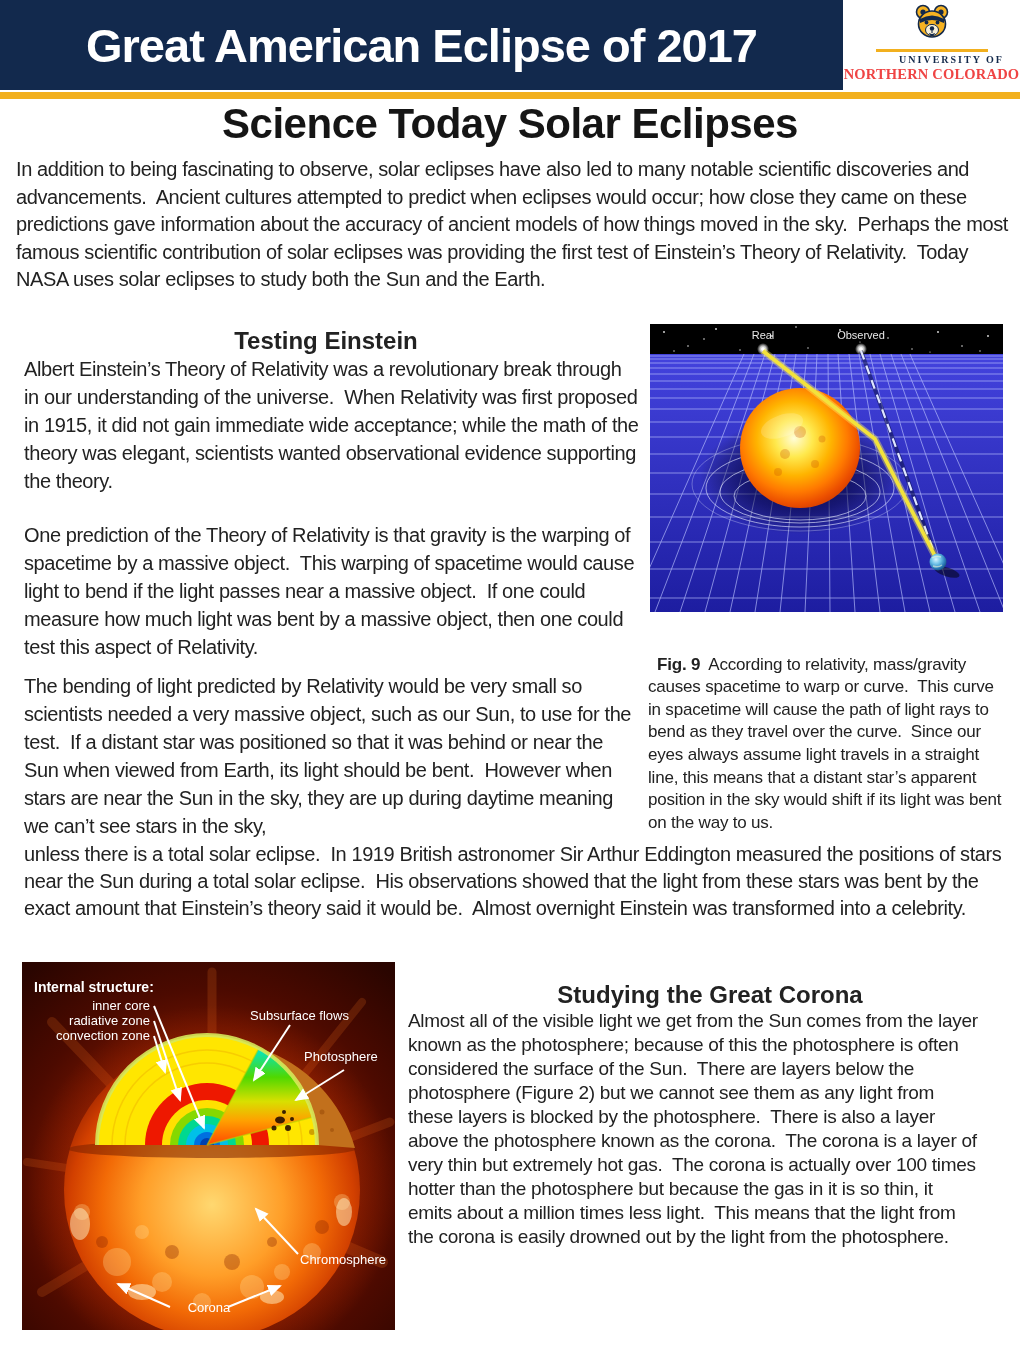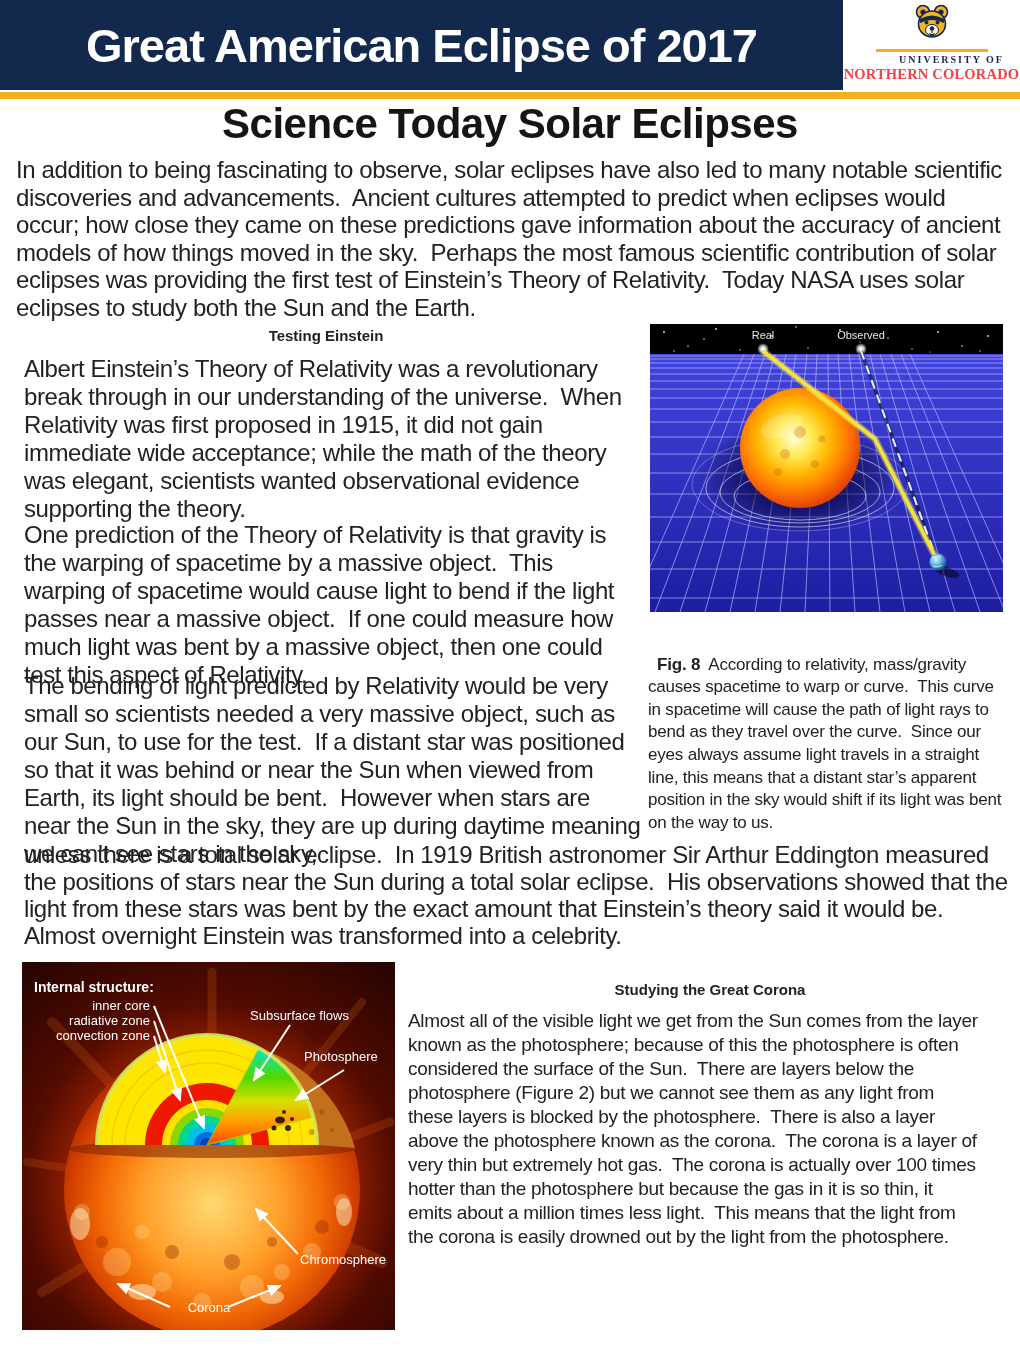--- a/index.html
+++ b/index.html
@@ -18,23 +18,23 @@
   .logo-rule{width:112px;height:3px;background:#F2B01E;margin:1px auto 2px auto;}
   .logo-univ{font-family:"Liberation Serif",serif;font-weight:bold;font-size:10px;
     letter-spacing:2px;color:#13294B;margin-left:40px;}
   .logo-name{font-family:"Liberation Serif",serif;font-weight:bold;font-size:14.5px;
     color:#ef4444;letter-spacing:.2px;margin-top:1px;}
   .gold-line{left:0;top:92px;width:1020px;height:7px;background:#F2B01E;}
 
   
   .page-title{top:100px;left:0;width:1020px;text-align:center;
     font-size:42px;font-weight:bold;color:#151515;letter-spacing:-.5px;}
-  .body-text{font-size:24px;letter-spacing:-.4px;line-height:28px;color:#222;}
+  .body-text{font-size:20px;letter-spacing:-.4px;line-height:28px;color:#222;}
   .intro{left:16px;top:156px;width:992px;line-height:27.5px;}
-  .col-heading{font-size:15px;font-weight:bold;text-align:center;color:#222;}
+  .col-heading{font-size:24px;font-weight:bold;text-align:center;color:#222;}
   .te-heading{left:20px;top:327px;width:612px;}
   .te-p1{left:24px;top:355px;width:616px;}
   .te-p2{left:24px;top:521px;width:616px;}
   .te-p3{left:24px;top:672px;width:618px;}
   .continuation{left:24px;top:841px;width:988px;line-height:27px;}
   .fig-caption{font-size:17px;line-height:22.6px;letter-spacing:-.2px;color:#222;}
   .fig1-caption{left:648px;top:631px;width:358px;}
   .corona-heading{left:410px;top:981px;width:600px;}
   .corona-para{left:408px;top:1009px;width:572px;font-size:19px;
     letter-spacing:-.3px;line-height:24px;}
@@ -200,21 +200,21 @@
   <line x1="211" y1="27" x2="286" y2="234" stroke="#dfe6ff" stroke-width="2.2" stroke-dasharray="9 6.5"></line>
   <polyline points="113,27 225,115 287,236" fill="none" stroke="#fff46a" stroke-width="7" opacity=".4" stroke-linejoin="round"></polyline>
   <polyline points="113,27 225,115 287,236" fill="none" stroke="#f2e23c" stroke-width="3.8" stroke-linejoin="round"></polyline>
   <ellipse cx="297" cy="248" rx="13" ry="4.5" fill="#000000" opacity=".5" transform="rotate(18 297 248)"></ellipse>
   <circle cx="288" cy="238" r="8.5" fill="url(#earthG)"></circle>
   <path d="M282,234 q4,-3 9,-1 M283,242 q5,2 9,-1" stroke="#eaf6d8" stroke-width="1.4" fill="none" opacity=".6"></path>
 </svg>
 </div>
 
 <div class="abs fig-caption fig1-caption pre">
-  <span class="b">Fig. 8</span><span>  According to relativity, mass/gravity causes spacetime to warp or curve.  This curve in spacetime will cause the path of light rays to bend as they travel over the curve.  Since our eyes always assume light travels in a straight line, this means that a distant star’s apparent position in the sky would shift if its light was bent on the way to us.</span>
+  <span class="b">Fig. 9</span><span>  According to relativity, mass/gravity causes spacetime to warp or curve.  This curve in spacetime will cause the path of light rays to bend as they travel over the curve.  Since our eyes always assume light travels in a straight line, this means that a distant star’s apparent position in the sky would shift if its light was bent on the way to us.</span>
 </div>
 
 <div class="abs col-heading corona-heading">Studying the Great Corona</div>
 <div class="abs body-text corona-para pre">Almost all of the visible light we get from the Sun comes from the layer known as the photosphere; because of this the photosphere is often considered the surface of the Sun.  There are layers below the photosphere (Figure 2) but we cannot see them as any light from these layers is blocked by the photosphere.  There is also a layer above the photosphere known as the corona.  The corona is a layer of very thin but extremely hot gas.  The corona is actually over 100 times hotter than the photosphere but because the gas in it is so thin, it emits about a million times less light.  This means that the light from the corona is easily drowned out by the light from the photosphere.</div>
 
 <div class="abs" style="left:22px;top:962px;width:373px;height:368px;">
 <svg class="figure-img" width="373" height="368" viewBox="0 0 373 368">
   <defs>
     <radialGradient id="f2bg" cx="50%" cy="60%" r="75%">
       <stop offset="0" stop-color="#c03800"></stop>

